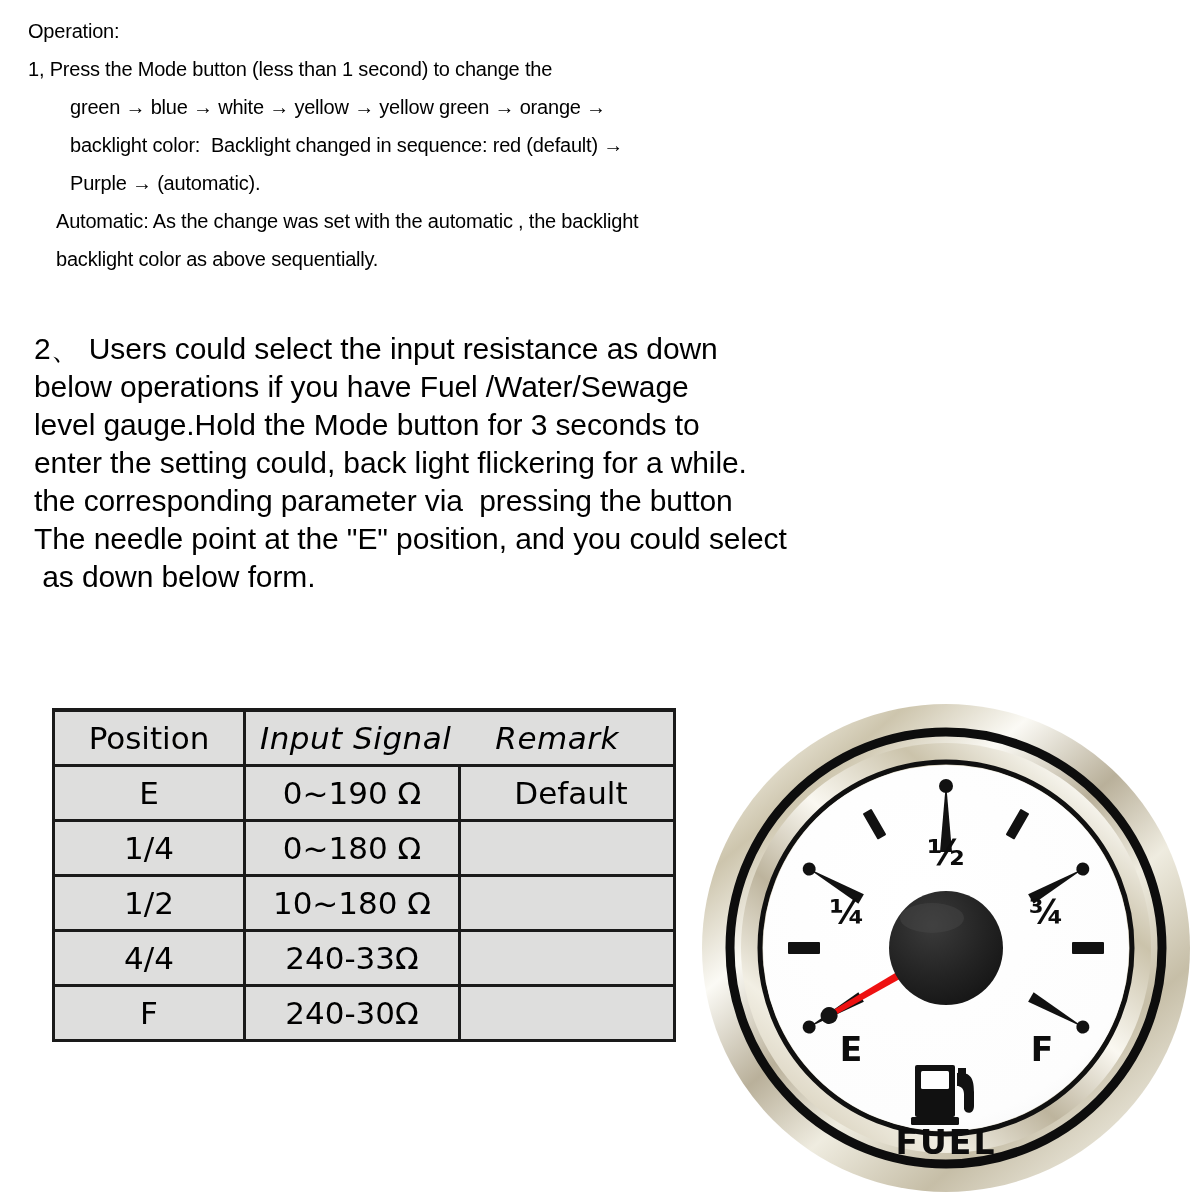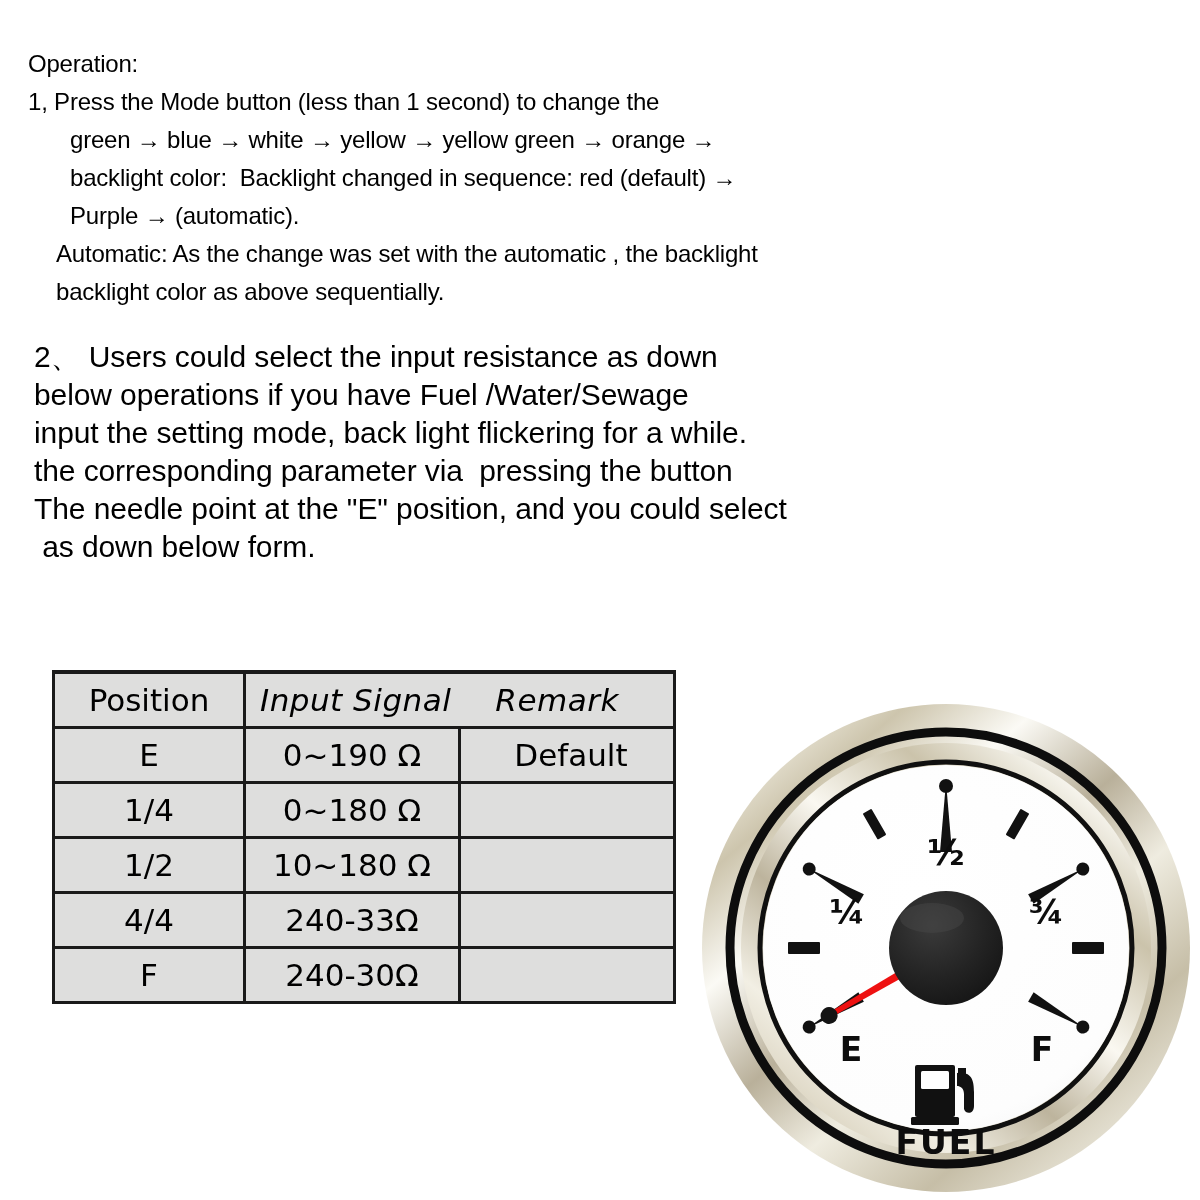--- a/index.html
+++ b/index.html
@@ -18,45 +18,43 @@
   }
 
   
   #instructions {
     position: absolute;
     left: 28px;
     top: 12px;
     width: 1160px;
   }
   .para1 {
-    font-size: 24px;
+    font-size: 20px;
     line-height: 38px;
     letter-spacing: -0.2px;
-    margin-top: 33px;
   }
   .ln { display: block; white-space: pre; }
   .ind1 { padding-left: 42px; }
   .ind2 { padding-left: 28px; }
 
   #para2 {
     position: absolute;
     left: 34px;
     top: 330px;
     width: 1100px;
     font-size: 30px;
     line-height: 38px;
     letter-spacing: -0.1px;
-    margin-top: 8px;
   }
 
   
   #spec-table {
     position: absolute;
     left: 52px;
-    top: 670px;
+    top: 708px;
     width: 624px;
     border-collapse: collapse;
     table-layout: fixed;
     background: #dededd;
     border-radius: 29px;
   }
   #spec-table td, #spec-table th {
     border: 3px solid #1a1a1a;
     background: #dededd;
     font-weight: normal;
@@ -113,21 +111,22 @@
     <span class="ln ind1">backlight color:  Backlight changed in sequence: red (default) →</span>
     <span class="ln ind1">Purple → (automatic).</span>
     <span class="ln ind2">Automatic: As the change was set with the automatic , the backlight</span>
     <span class="ln ind2">backlight color as above sequentially.</span>
   </div>
 </div>
 
 <div id="para2">
   <span class="ln">2、 Users could select the input resistance as down</span>
   <span class="ln">below operations if you have Fuel /Water/Sewage</span>
-  <span class="ln">input the setting mode, back light flickering for a while.</span>
+  <span class="ln">level gauge.Hold the Mode button for 3 seconds to</span>
+  <span class="ln">enter the setting could, back light flickering for a while.</span>
   <span class="ln">the corresponding parameter via  pressing the button</span>
   <span class="ln">The needle point at the "E" position, and you could select</span>
   <span class="ln"> as down below form.</span>
 </div>
 
 <table id="spec-table">
   <tbody>
     <tr>
       <th class="col-pos">Position</th>
       <th class="hdr-merged" colspan="2"><span>Input Signal</span><span class="rem">Remark</span></th>

